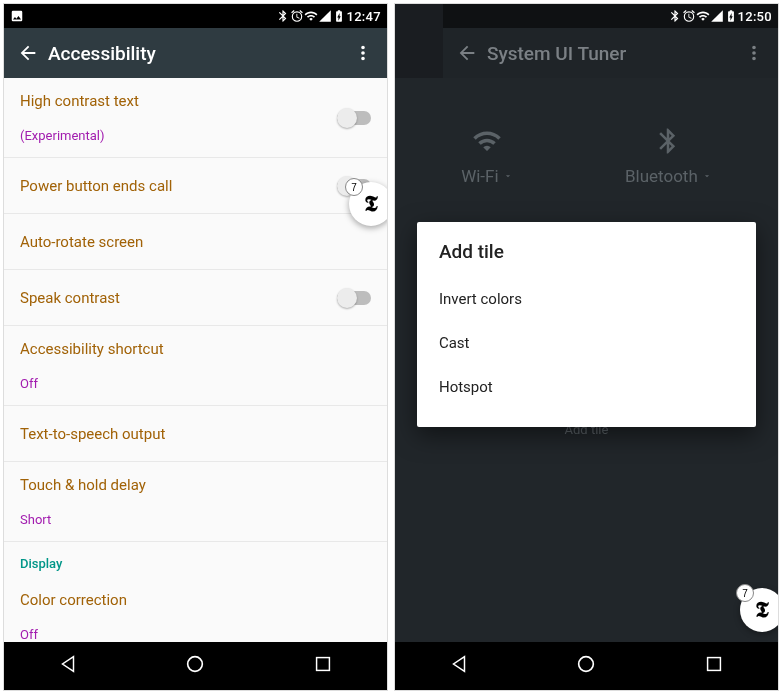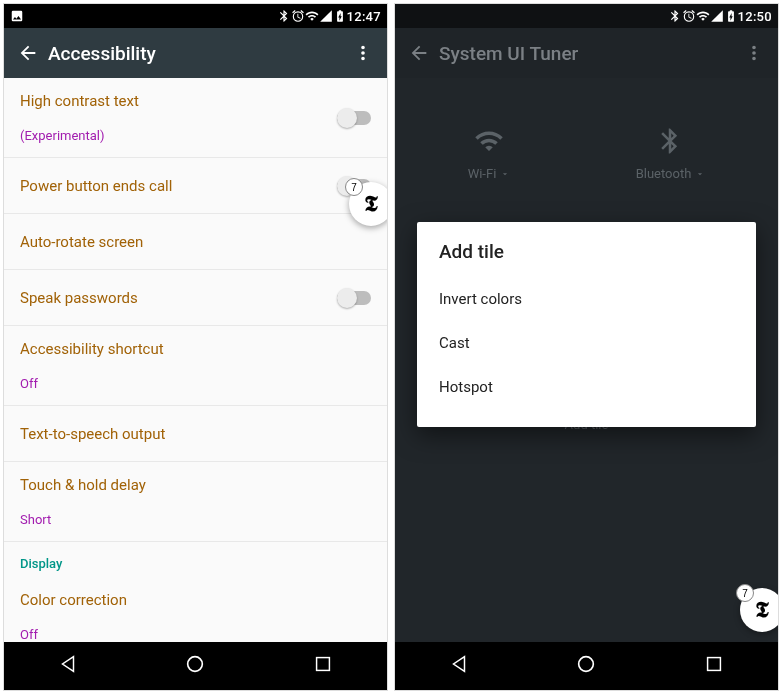--- a/index.html
+++ b/index.html
@@ -13,21 +13,21 @@
     padding: 3px;
   }
   .phone {
     width: 386px;
     height: 688px;
     position: relative;
     overflow: hidden;
     background: #fafafa;
     border: 1px solid #ddd;
   }
-  .phone.dark { background: #1a1d21; }
+  .phone.dark { background: #1a1d21; padding-left: 48px; }
   
   .status-bar {
     height: 24px;
     background: #000;
     color: #fff;
     display: flex;
     align-items: center;
     font-size: 12px;
     padding: 0 6px;
   }
@@ -90,21 +90,21 @@
   .nav-btn.home svg { stroke-width:1.8; }
   
   .tuner-bg {
     position:absolute; top:74px; bottom:48px; left:0; right:0;
     background:#21262a;
   }
   .qs-tile-row {
     display:flex; justify-content:space-around;
     padding: 48px 10px 10px 10px;
   }
-  .qs-tile { text-align:right; color:#5b6267; font-size:13px;}
+  .qs-tile { text-align:right; color:#5b6267; font-size:17px;}
   .qs-tile svg { width:30px; height:30px; fill:#5b6267; display:block; margin:0 auto 10px auto;}
   .qs-tile-label { display:flex; align-items:center; justify-content:center; gap:4px;}
   .qs-tile-label svg { width:10px; height:10px; fill:#5b6267; margin:0;}
   .add-tile-hint { text-align:center; color:#5b6267; font-size:13px; margin-top: 226px;}
   
   .dialog {
     position:absolute; left:22px; right:22px; top:218px;
     background:#fff; border-radius:2px;
     box-shadow:0 8px 24px rgba(0,0,0,.5);
     padding: 18px 22px;
@@ -195,21 +195,21 @@
       </div>
       <div class="switch"></div>
     </div>
     <div class="setting-row">
       <div class="setting-text">
         <div class="setting-title">Auto-rotate screen</div>
       </div>
     </div>
     <div class="setting-row">
       <div class="setting-text">
-        <div class="setting-title">Speak passwords</div>
+        <div class="setting-title">Speak contrast</div>
       </div>
       <div class="switch"></div>
     </div>
     <div class="setting-row">
       <div class="setting-text">
         <div class="setting-title">Accessibility shortcut</div>
         <div class="setting-sub">Off</div>
       </div>
     </div>
     <div class="setting-row">

